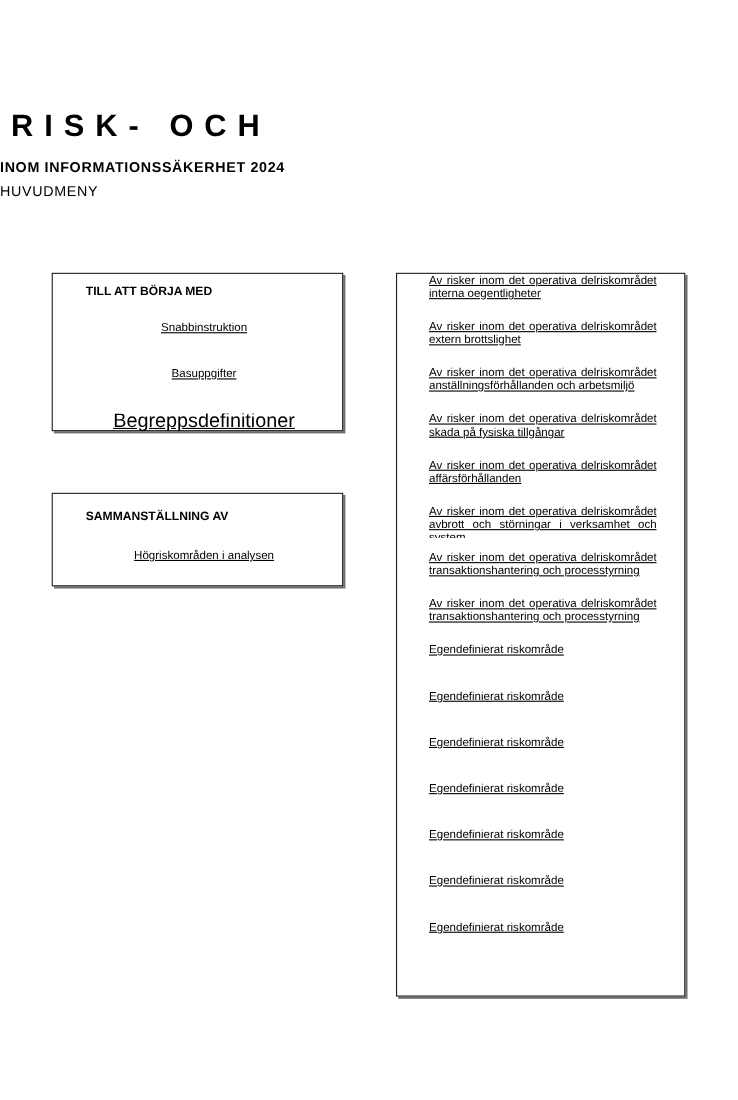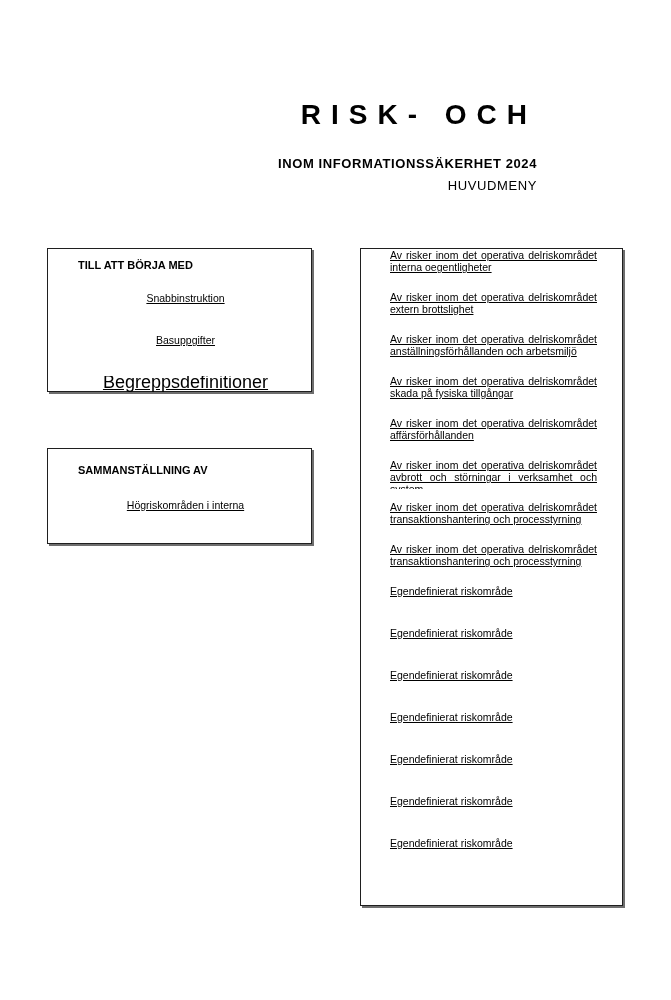--- a/index.html
+++ b/index.html
@@ -15,55 +15,55 @@
     color: #000000;
     overflow: hidden;
   }
 
   
   .header {
     position: absolute;
     top: 94px;
     left: 0;
     width: 537px;
-    text-align: right;
+    text-align: left;
   }
   .title-line {
     font-size: 28px;
     font-weight: bold;
     letter-spacing: 10px;
     padding-left: 10px;   
     line-height: 42px;
     white-space: nowrap;
   }
   .subtitle {
     font-size: 13px;
     font-weight: bold;
     letter-spacing: 0.6px;
     line-height: 15px;
-    margin-top: 20px;
+    margin-top: 8px;
   }
   .menu-label {
     font-size: 13px;
     font-weight: normal;
     letter-spacing: 0.6px;
     line-height: 15px;
     margin-top: 7px;
   }
 
   
   .panel {
     position: absolute;
     box-sizing: border-box;
     background: #ffffff;
     border: 1px solid #1f1f1f;
     box-shadow: 2px 2px 0 #6e6e6e;
   }
   .panel-start   { left: 47px;  top: 248px; width: 265px; height: 144px; }
-  .panel-summary { left: 47px;  top: 448px; width: 265px; height: 96px;  }
+  .panel-summary { left: 47px;  top: 448px; width: 265px; height: 85px;  }
   .panel-analysis{ left: 360px; top: 248px; width: 263px; height: 658px; }
 
   .panel-title {
     font-weight: bold;
     font-size: 11px;
     line-height: 13px;
   }
   .panel-start   .panel-title { margin: 10px 18px 20px 30px; }
   .panel-summary .panel-title { margin: 15px 18px 22px 30px; }
   .panel-analysis.panel .panel-title { margin: 10px 25px 16px 29px; }
@@ -102,21 +102,21 @@
 
 <div class="panel panel-start">
   <div class="panel-title">TILL ATT BÖRJA MED</div>
   <a class="row">Snabbinstruktion</a>
   <a class="row">Basuppgifter</a>
   <a class="row row-large">Begreppsdefinitioner</a>
 </div>
 
 <div class="panel panel-summary">
   <div class="panel-title">SAMMANSTÄLLNING AV</div>
-  <a class="row">Högriskområden i interna</a>
+  <a class="row">Högriskområden i analysen</a>
 </div>
 
 <div class="panel panel-analysis">
   <a class="row">Av risker inom det operativa delriskområdet interna oegentligheter</a>
   <a class="row">Av risker inom det operativa delriskområdet extern brottslighet</a>
   <a class="row">Av risker inom det operativa delriskområdet anställningsförhållanden och arbetsmiljö</a>
   <a class="row">Av risker inom det operativa delriskområdet skada på fysiska tillgångar</a>
   <a class="row">Av risker inom det operativa delriskområdet affärsförhållanden</a>
   <a class="row">Av risker inom det operativa delriskområdet avbrott och störningar i verksamhet och system</a>
   <a class="row">Av risker inom det operativa delriskområdet transaktionshantering och processtyrning</a>

